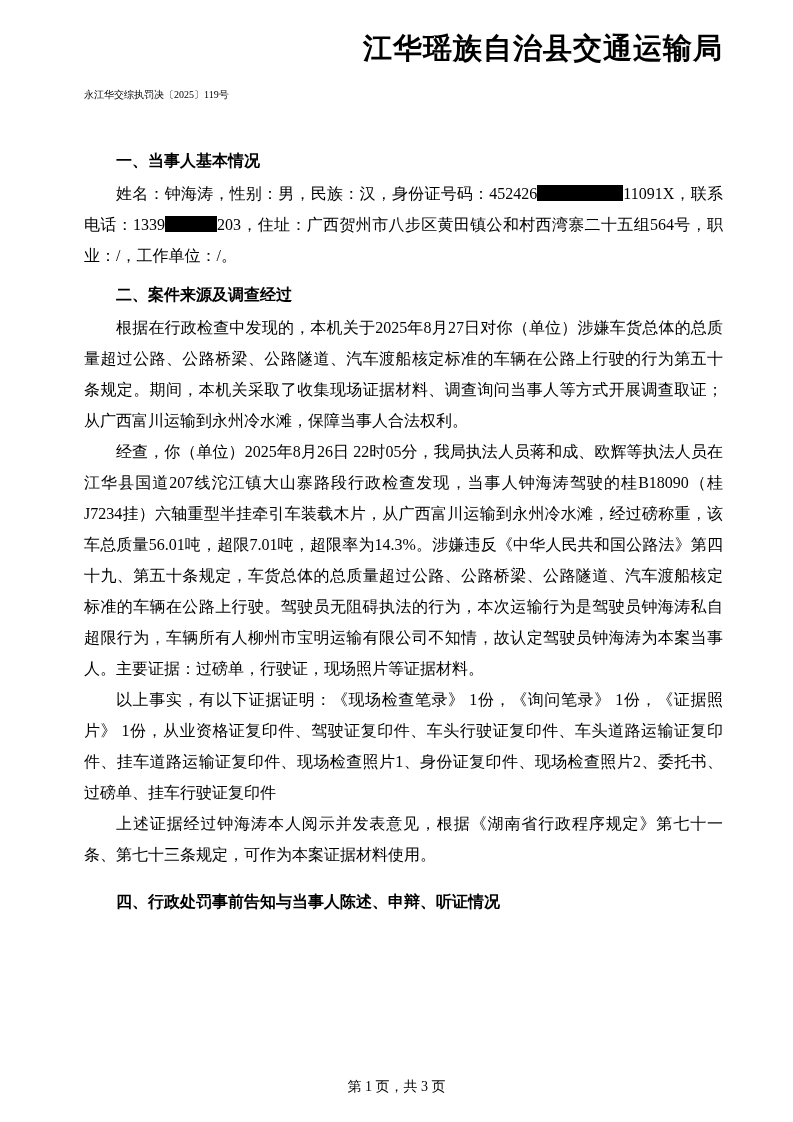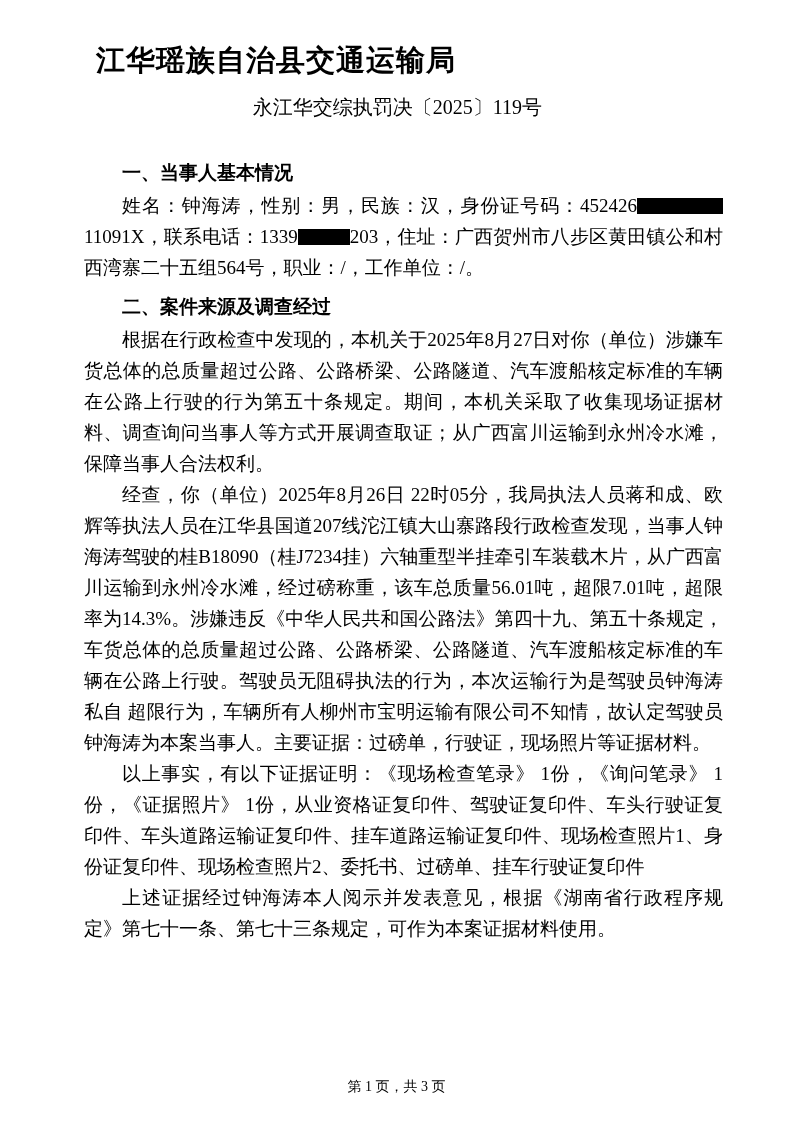--- a/index.html
+++ b/index.html
@@ -13,36 +13,36 @@
     height: 1122px;
     margin: 0 auto;
     background: #ffffff;
     color: #000000;
     box-sizing: border-box;
     padding: 26px 70px 0 84px;
     font-family: "Liberation Serif", serif;
     overflow: hidden;
   }
   .title {
-    margin: 12px;
-    text-align: left;
+    margin: 0;
+    text-align: right;
     font-size: 29px;
     line-height: 45px;
     font-weight: bold;
     font-family: "Liberation Sans", sans-serif;
     letter-spacing: 1px;
   }
   .doc-number {
-    text-align: center;
-    font-size: 20px;
+    text-align: left;
+    font-size: 10px;
     line-height: 20px;
     margin: 14px 12px 10px 0;
   }
   .body {
-    font-size: 19px;
+    font-size: 16px;
     line-height: 31px;
     text-align: justify;
     margin-top: 40px;
   }
   p.para {
     margin: 0;
     text-indent: 2em;
   }
   p.heading {
     margin: 8px 0 2px 0;
@@ -76,15 +76,16 @@
   <h1 class="title">江华瑶族自治县交通运输局</h1>
   <div class="doc-number">永江华交综执罚决〔2025〕119号</div>
   <div class="body" id="doc-body">
       <p class="para heading"><span>一、当事人基本情况</span></p>
       <p class="para"><span class="u">姓名：钟海涛，性别：男，民族：汉，身份证号码：452426</span><span class="redact u" style="width: 86px;"></span><span class="u">11091X，联系电话：1339</span><span class="redact u" style="width: 52px;"></span><span class="u">203，住址：广西贺州市八步区黄田镇公和村西湾寨二十五组564号，职业：/，工作单位：/。</span></p>
       <p class="para heading"><span>二、案件来源及调查经过</span></p>
       <p class="para"><span>根据</span><span class="u">在行政检查中发现的</span><span>，本机关于</span><span class="u">2025年8月27日</span><span>对你（单位）涉嫌</span><span class="u">车货总体的总质量超过公路、公路桥梁、公路隧道、汽车渡船核定标准的车辆在公路上行驶的行为</span><span>第五十条规定。期间，本机关</span><span class="u">采取了收集现场证据材料、调查询问当事人等方式开展调查取证；</span><span>从广西富川运输到永州冷水滩，保障当事人合法权利。</span></p>
       <p class="para"><span>经查，你（单位）</span><span class="u">2025年8月26日 22时05分，我局执法人员蒋和成、欧辉等执法人员在江华县国道207线沱江镇大山寨路段行政检查发现，当事人钟海涛驾驶的桂B18090（桂J7234挂）六轴重型半挂牵引车装载木片，从广西富川运输到永州冷水滩，经过磅称重，该车总质量56.01吨，超限7.01吨，超限率为14.3%。涉嫌违反《中华人民共和国公路法》第四十九、第五十条规定，车货总体的总质量超过公路、公路桥梁、公路隧道、汽车渡船核定标准的车辆在公路上行驶。驾驶员无阻碍执法的行为，本次运输行为是驾驶员钟海涛私自 超限行为，车辆所有人柳州市宝明运输有限公司不知情，故认定驾驶员钟海涛为本案当事人。主要证据：过磅单，行驶证，现场照片等证据材料。</span></p>
       <p class="para"><span>以上事实，有以下证据证明：</span><span class="u">《现场检查笔录》 1份，《询问笔录》 1份，《证据照片》 1份，从业资格证复印件、驾驶证复印件、车头行驶证复印件、车头道路运输证复印件、挂车道路运输证复印件、现场检查照片1、身份证复印件、现场检查照片2、委托书、过磅单、挂车行驶证复印件</span></p>
       <p class="para"><span>上述证据经过</span><span class="u">钟海涛</span><span>本人阅示并发表意见，根据《湖南省行政程序规定》第七十</span><span class="u">一条、第七十三条规定，可作为本案证据材料使用。</span></p>
+      <p class="para heading" style="margin-top: 16px;"><span>四、行政处罚事前告知与当事人陈述、申辩、</span><span class="u">听证</span><span>情况</span></p>
     </div>
   <div class="footer">第 1 页，共 3 页</div>
 </div>
 
 </body></html>

